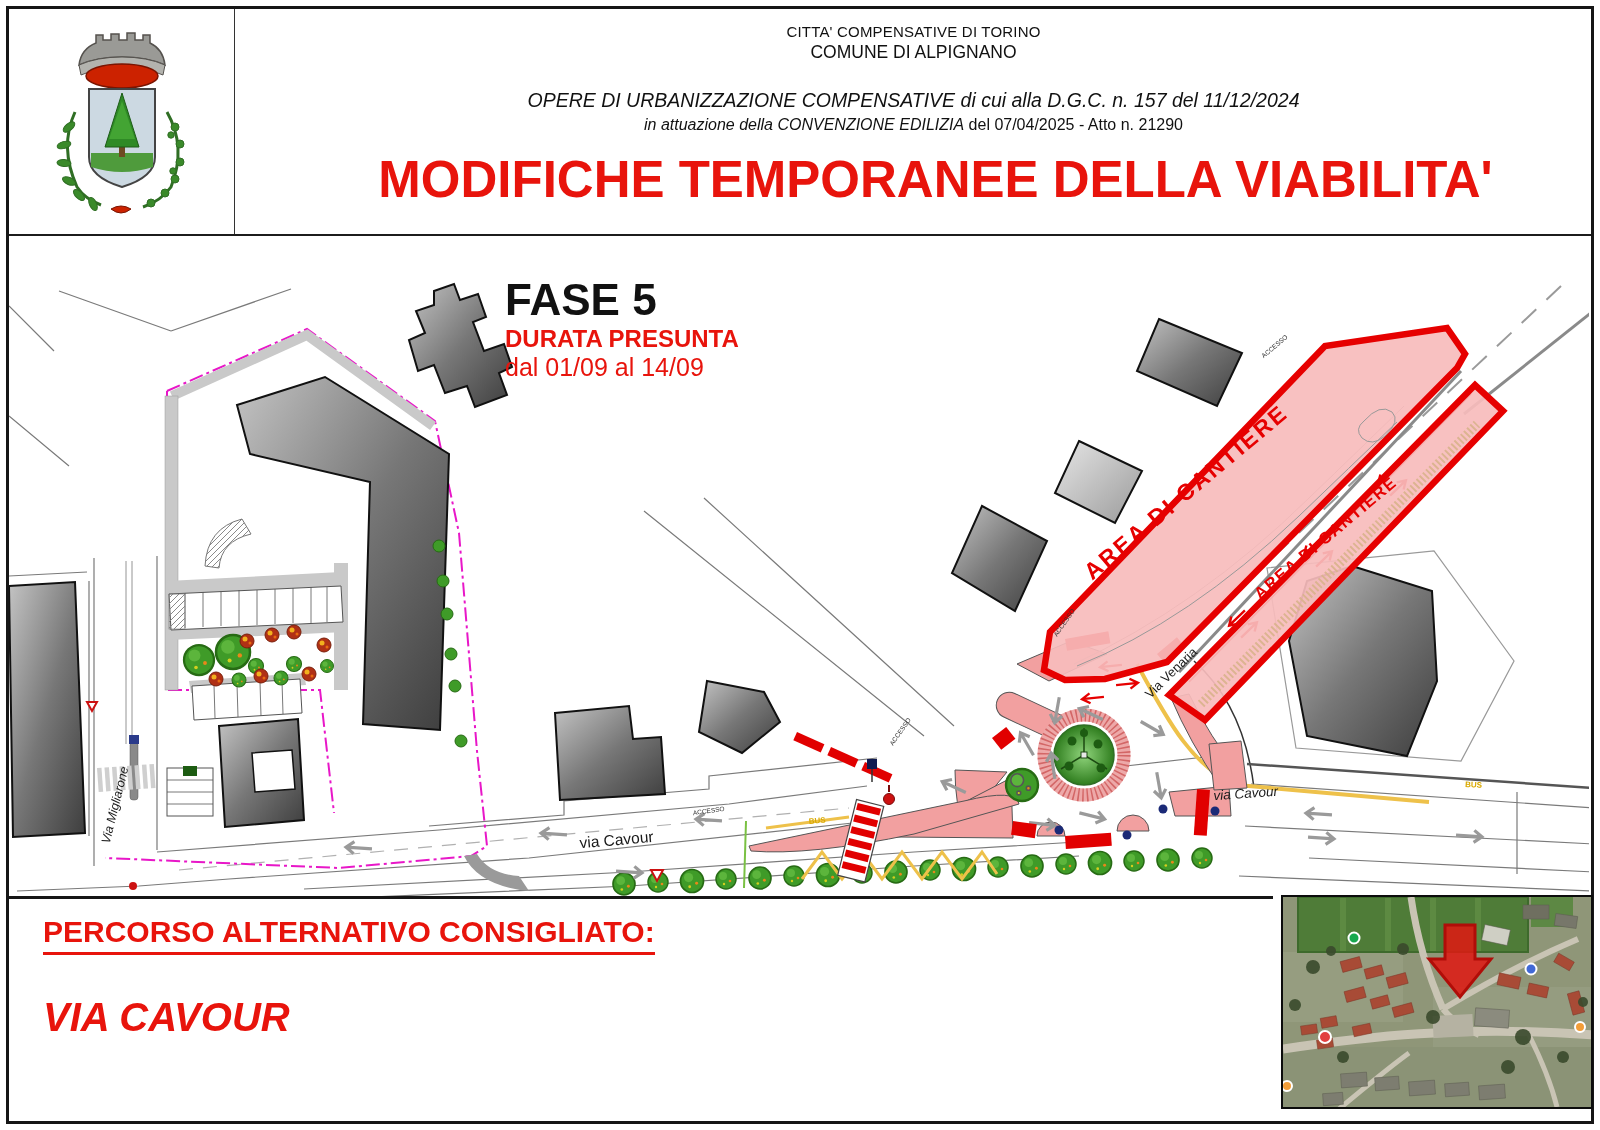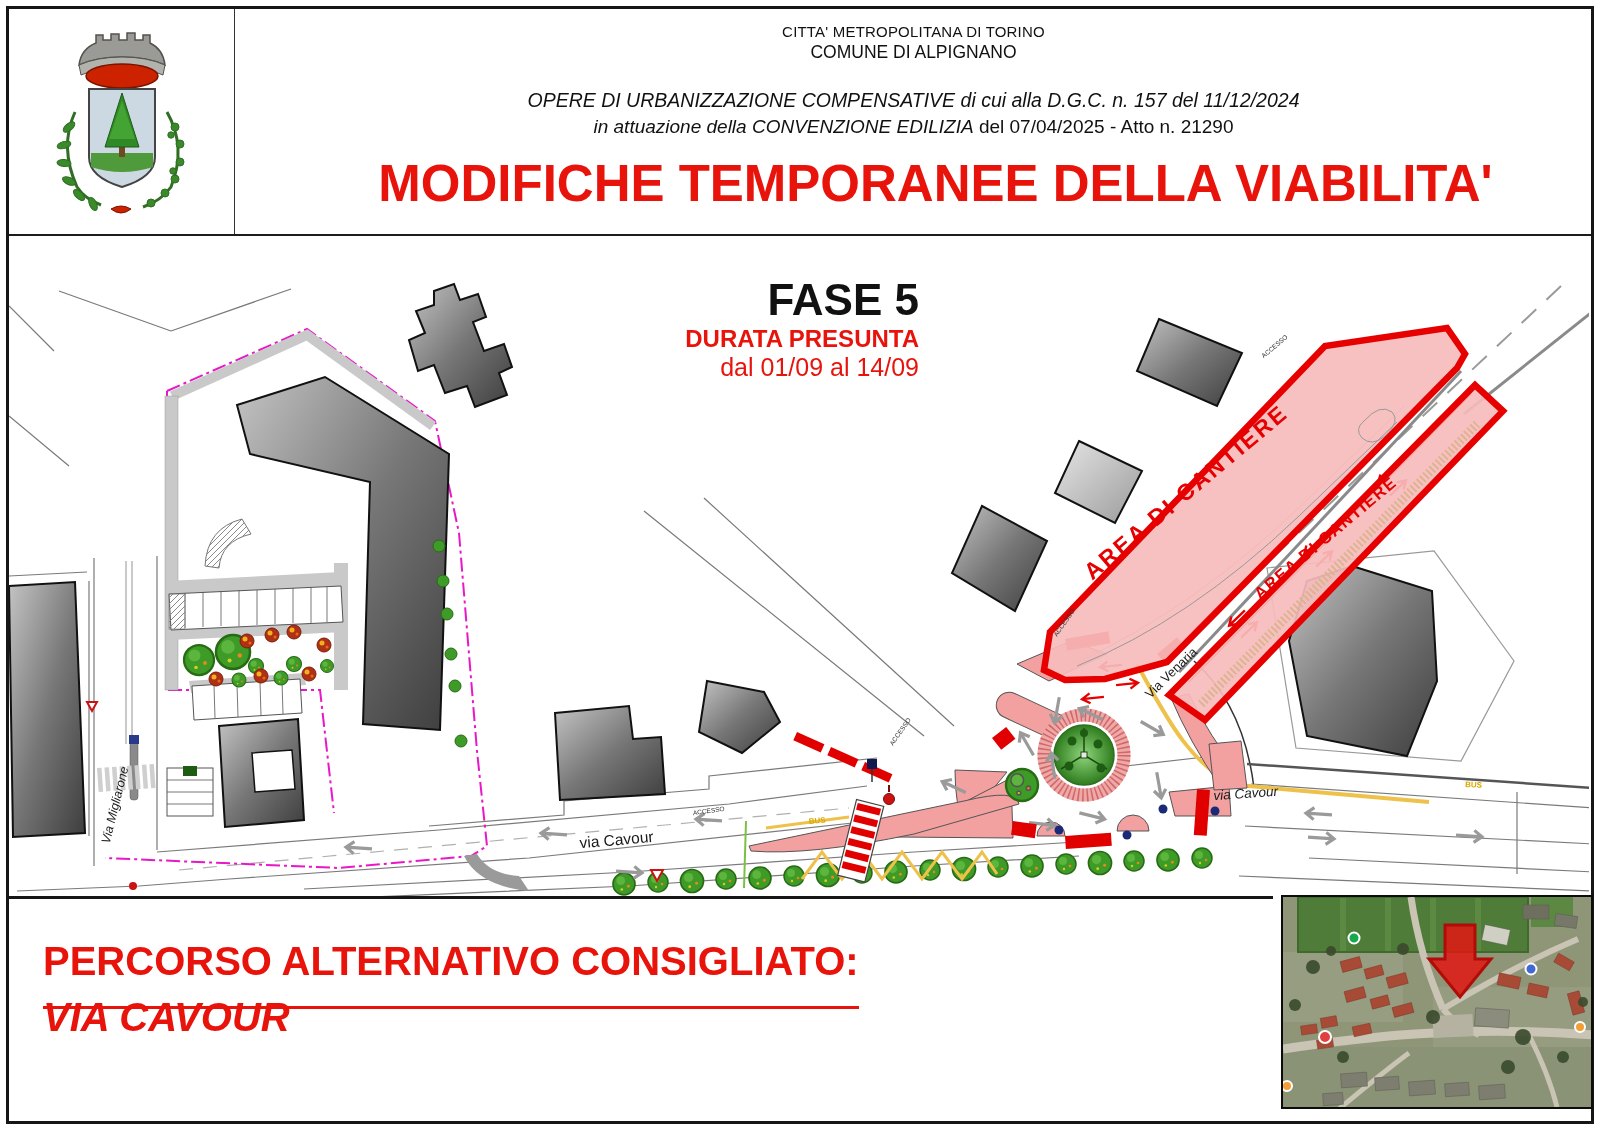--- a/index.html
+++ b/index.html
@@ -7,33 +7,33 @@
   .page{position:absolute;left:6px;top:6px;width:1582px;height:1112px;border:3px solid #161616;background:#fff;}
   .inner{position:absolute;left:0;top:0;right:0;bottom:0;}
   
   .hdr{position:absolute;left:0;top:0;width:100%;height:225px;border-bottom:2px solid #1c1c1c;}
   .logo-cell{position:absolute;left:0;top:0;width:225px;height:225px;border-right:1.5px solid #333;}
   .logo-cell svg{position:absolute;left:42px;top:18px;}
   .hdr-text{position:absolute;left:227px;top:0;right:0;height:225px;text-align:center;}
   .h-line1{margin-top:14px;font-size:15px;color:#111;letter-spacing:.2px;}
   .h-line2{font-size:17.5px;font-weight:normal;color:#111;margin-top:2px;}
   .h-line3{margin-top:26px;font-size:19.5px;color:#111;font-style:italic;}
-  .h-line4{font-size:19px;color:#111;margin-top:4px;}
+  .h-line4{font-size:16px;color:#111;margin-top:4px;}
   .h-line4 .it{font-style:italic;}
   .h-title{margin-top:16px;font-size:51px;font-weight:bold;color:#e8140c;letter-spacing:0px;padding-left:44px;}
   
   .map{position:absolute;left:0;top:227px;width:1580px;height:660px;background:#fff;}
-  .fase{position:absolute;left:520px;top:268px;width:390px;text-align:right;z-index:5;}
+  .fase{position:absolute;left:496px;top:268px;width:390px;text-align:left;z-index:5;}
   .fase .f1{font-size:44px;font-weight:bold;color:#111;line-height:1.05;}
   .fase .f2{font-size:24px;font-weight:bold;color:#e8140c;margin-top:2px;}
   .fase .f3{font-size:25px;font-weight:normal;color:#e8140c;}
   
   .sep{position:absolute;left:0;top:887px;width:1264px;height:3px;background:#161616;}
   .foot{position:absolute;left:0;top:890px;right:0;bottom:0;}
-  .alt-label{position:absolute;left:34px;top:40px;font-size:40px;font-weight:bold;color:#e8140c;border-bottom:3px solid #e8140c;padding-bottom:22px;}
+  .alt-label{position:absolute;left:34px;top:16px;font-size:30px;font-weight:bold;color:#e8140c;border-bottom:3px solid #e8140c;padding-bottom:3px;}
   .alt-value{position:absolute;left:34px;top:96px;font-size:40px;font-weight:bold;font-style:italic;color:#e8140c;}
   .sat{position:absolute;left:1272px;top:886px;width:312px;height:214px;border:2.5px solid #0c0c0c;box-sizing:border-box;overflow:hidden;}
   text{font-family:"Liberation Sans","DejaVu Sans",sans-serif;}
 </style>
 </head>
 <body>
 
 <div class="page">
     <div class="inner">
 
@@ -71,21 +71,21 @@
           <rect x="40" y="126" width="62" height="14" fill="#4f9b3c"></rect>
           <path d="M40,140 Q71,150 102,140 L102,132 L40,132 Z" fill="#4f9b3c"></path>
           <rect x="68" y="108" width="6" height="22" fill="#6e4a22"></rect>
           <path d="M71,66 L88,120 L54,120 Z" fill="#2f8a26" stroke="#1d5c16" stroke-width="1"></path>
           <path d="M71,74 L84,112 L58,112 Z" fill="#43a433"></path>
         </g>
         <path d="M60,182 q10,8 20,0 q-10,-6 -20,0 Z" fill="#cc2200" stroke="#7a1400"></path>
       </svg>
     </div>
     <div class="hdr-text">
-      <div class="h-line1">CITTA' METROPOLITANA DI TORINO</div>
+      <div class="h-line1">CITTA' COMPENSATIVE DI TORINO</div>
       <div class="h-line2">COMUNE DI ALPIGNANO</div>
       <div class="h-line3">OPERE DI URBANIZZAZIONE COMPENSATIVE di cui alla D.G.C. n. 157 del 11/12/2024</div>
       <div class="h-line4"><span class="it">in attuazione della CONVENZIONE EDILIZIA</span> <span>del 07/04/2025 - Atto n. 21290</span></div>
       <div class="h-title">MODIFICHE TEMPORANEE DELLA VIABILITA'</div>
     </div>
   </div>
 
   <div class="fase">
     <div class="f1">FASE 5</div>
     <div class="f2">DURATA PRESUNTA</div>

